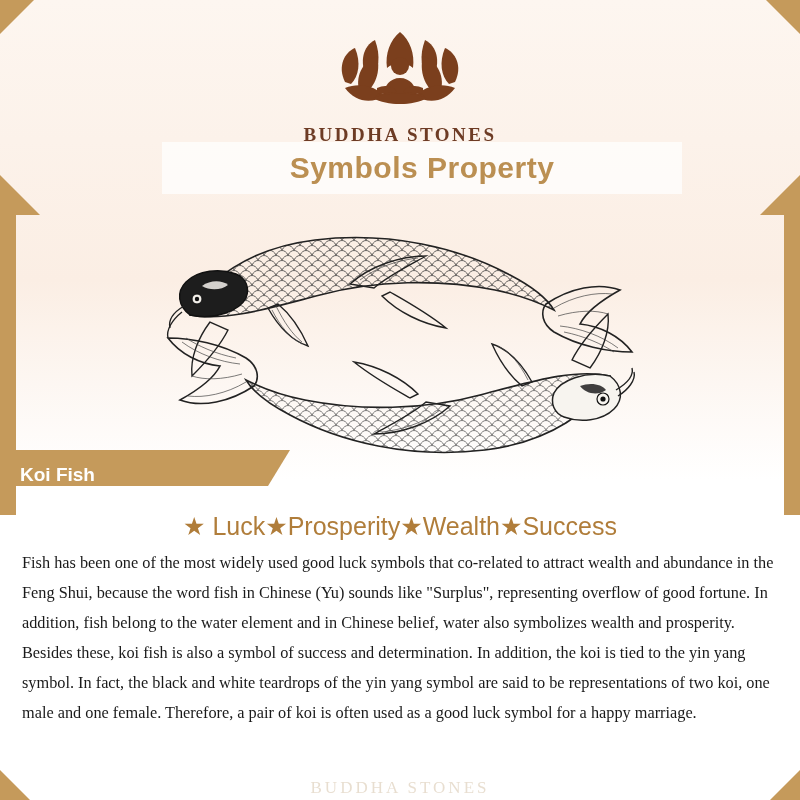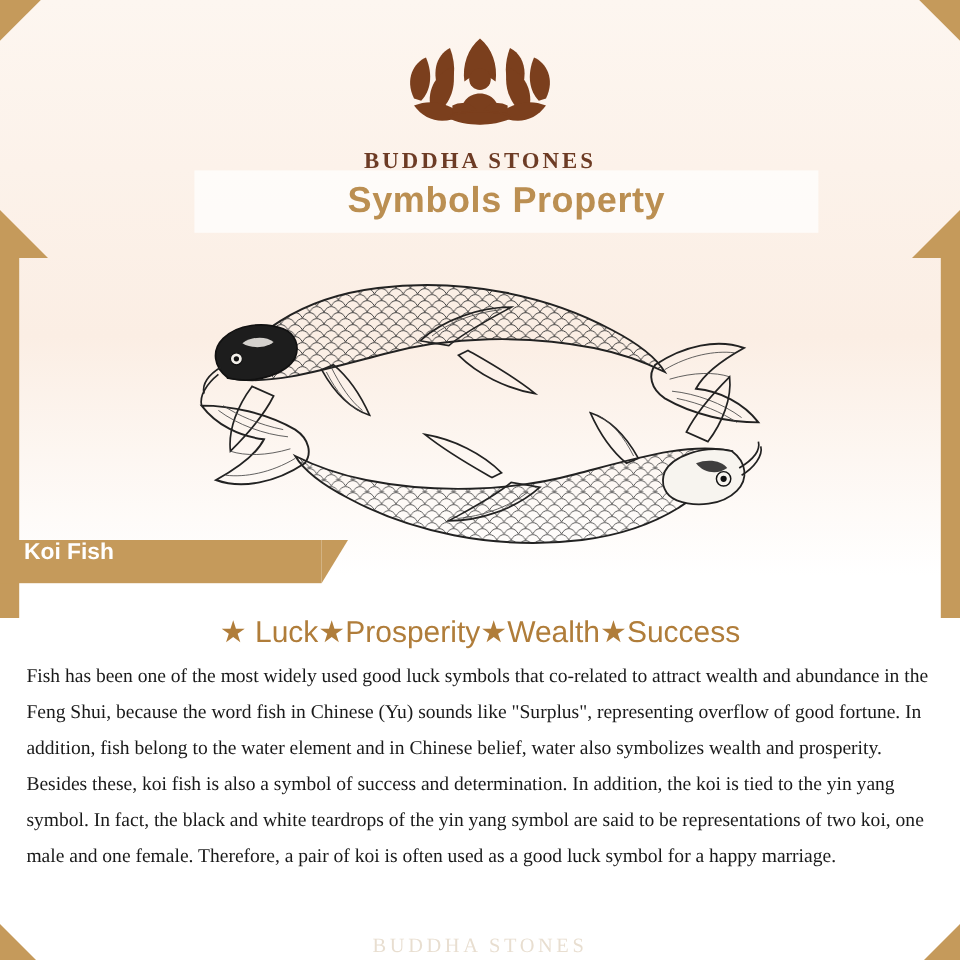--- a/index.html
+++ b/index.html
@@ -134,21 +134,21 @@
 
   
   .tag {
     position: absolute;
     left: 0;
     top: 450px;
     height: 36px;
     width: 268px;
     background: #c59a5b;
     display: flex;
-    align-items: flex-start;
+    align-items: flex-end;
   }
   .tag-label {
     color: #ffffff;
     font-size: 19px;
     font-weight: bold;
     padding-left: 20px;
   }
   .tag-tail {
     position: absolute;
     left: 268px;

